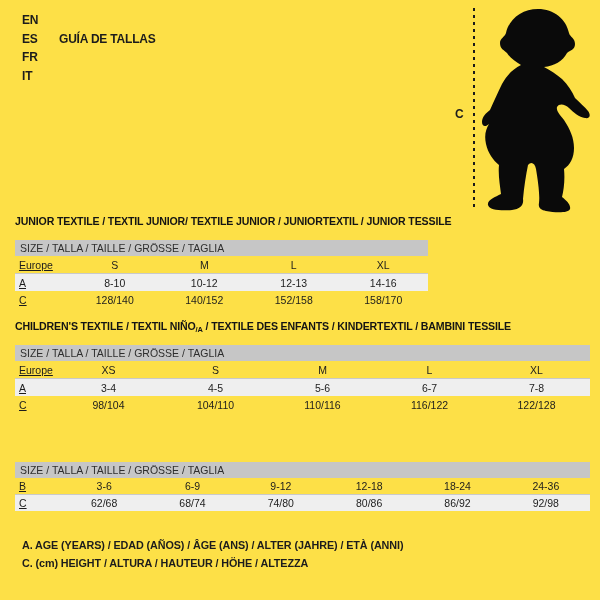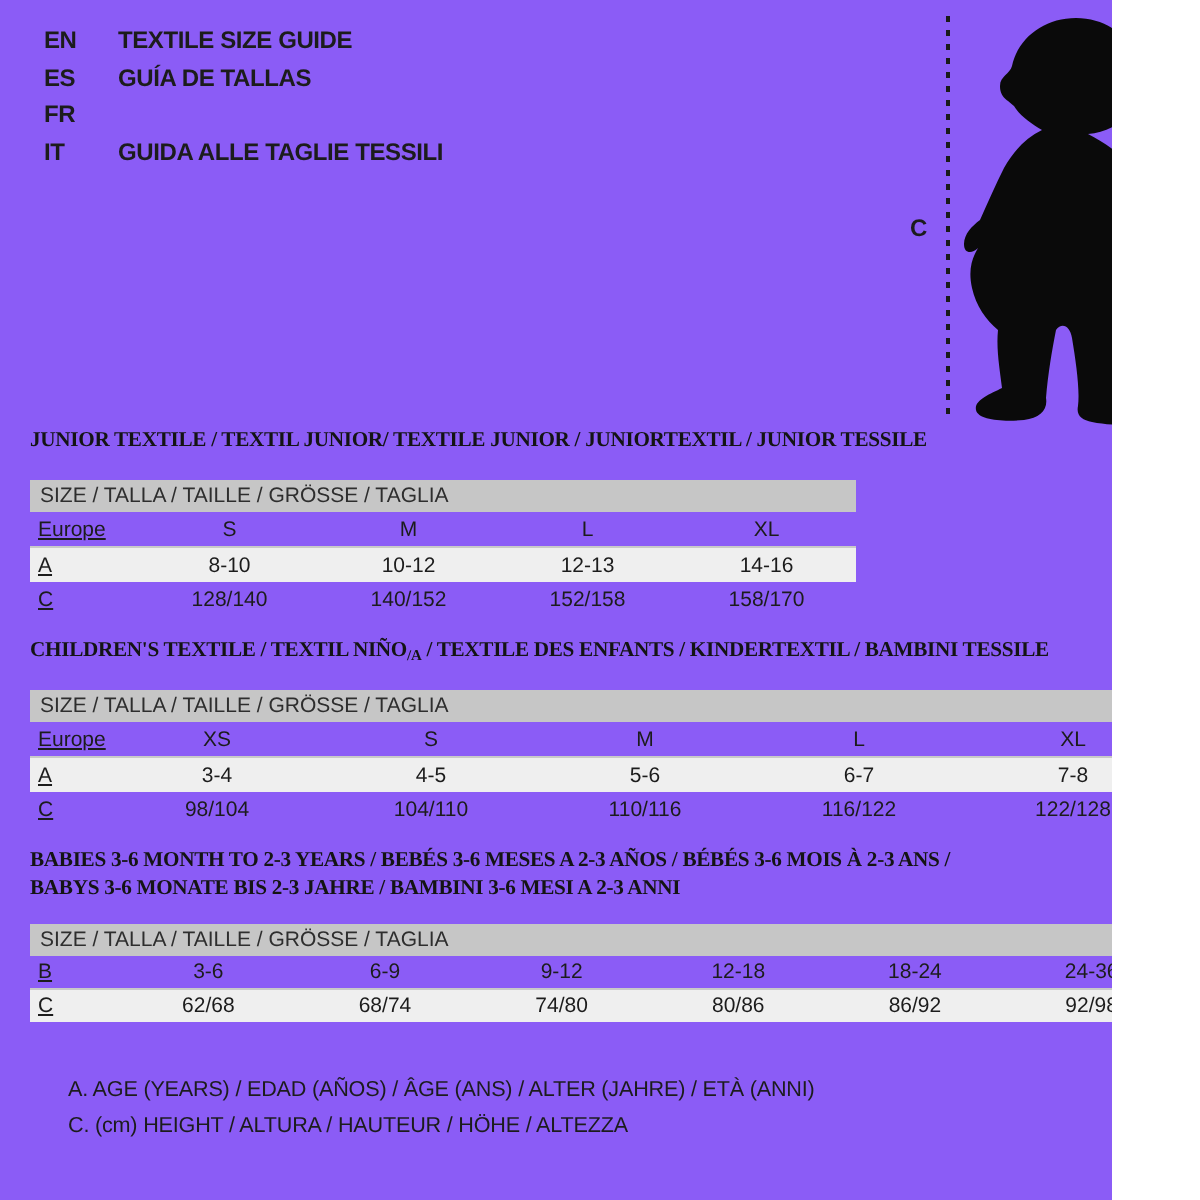--- a/index.html
+++ b/index.html
@@ -3,84 +3,82 @@
 <meta charset="utf-8">
 <style>
   html, body { margin: 0; padding: 0; }
   body {
     width: 600px; height: 600px;
     background: #ffffff;
     font-family: "Liberation Sans", sans-serif;
     color: #1c1c1c;
     -webkit-font-smoothing: antialiased;
   }
-  .canvas { position: relative; width: 556px; height: 600px; overflow: hidden; background:#8b5cf6; }
+  .canvas { position: relative; width: 600px; height: 600px; overflow: hidden; background:#fde047; }
 
   
   .lang-block { position: absolute; top: 11px; left: 22px; }
   .lang-row { display: flex; font-size: 12px; font-weight: bold; line-height: 18.5px; letter-spacing: -0.2px; }
   .lang-code { width: 37px; flex: 0 0 37px; }
   .lang-label { white-space: nowrap; }
   .measure-line {
     position: absolute; left: 473px; top: 8px; width: 2px; height: 202px;
     background: repeating-linear-gradient(to bottom, #1a1a1a 0 3px, transparent 3px 7px);
   }
   .measure-label {
     position: absolute; left: 455px; top: 107px;
     font-size: 12px; font-weight: bold;
   }
   .silhouette { position: absolute; left: 478px; top: 3px; width: 120px; height: 212px; }
 
   
   .tbl-title {
     position: absolute; left: 15px;
     font-size: 10.6px; font-weight: bold; letter-spacing: -0.15px;
-    white-space: nowrap; color: #141414; font-family: Liberation Serif, serif;
+    white-space: nowrap; color: #141414;
   }
   .tbl-title .subsc { font-size: 7.5px; vertical-align: -2px; }
   .tbl-title2 { line-height: 13.5px; white-space: normal; width: 575px; }
 
   table.size {
     position: absolute; left: 15px;
     border-collapse: collapse; table-layout: fixed;
     font-size: 10.5px; color: #1c1c1c;
   }
   table.size td { padding: 0; text-align: center; height: 17px; overflow: hidden; white-space: nowrap; }
   table.size td.lbl { text-align: left; padding-left: 4px; text-decoration: underline; }
   table.size tr.bar td {
     background: #c6c6c6; text-align: left; padding-left: 5px;
     height: 16px; color: #2e2e2e;
   }
   table.size tr.shaded td { background: #efefef; border-top: 1px solid #c9c9c9; }
   table.size tr.rowB td { height: 16px; }
 
   
   .notes { position: absolute; left: 22px; top: 536px; }
-  .note-line { font-size: 10.8px; font-weight: normal; line-height: 18px; letter-spacing: -0.1px; white-space: nowrap; margin-left: 12px; }
+  .note-line { font-size: 10.8px; font-weight: bold; line-height: 18px; letter-spacing: -0.1px; white-space: nowrap; }
 </style>
 </head>
 <body>
 
 <div class="canvas">
 
   <div class="lang-block">
     <div class="lang-row">
       <span class="lang-code">EN</span>
-      <span class="lang-label">TEXTILE SIZE GUIDE</span>
     </div>
     <div class="lang-row">
       <span class="lang-code">ES</span>
       <span class="lang-label">GUÍA DE TALLAS</span>
     </div>
     <div class="lang-row">
       <span class="lang-code">FR</span>
     </div>
     <div class="lang-row">
       <span class="lang-code">IT</span>
-      <span class="lang-label">GUIDA ALLE TAGLIE TESSILI</span>
     </div>
   </div>
 
   <span class="measure-label">C</span>
   <div class="measure-line"></div>
   <svg class="silhouette" viewBox="0 0 120 212" xmlns="http://www.w3.org/2000/svg">
     <path fill="#0a0a0a" d="M60 6 C76 6 88 16 91 30 C92 34 97 35 97 41 C97 47 92 47 89 50 C85 58 76 63 66 64 C72 67 78 71 84 76 C90 82 94 88 97 95 C102 100 107 104 110 108 C113 112 112 116 107 115 C101 114 96 110 91 105 C87 101 81 100 79 104 C78 108 82 112 86 117 C92 126 96 135 96 145 C96 155 92 162 86 166 C87 176 86 186 84 194 C89 198 93 202 92 206 C91 210 78 210 68 208 C63 207 60 205 61 200 C62 192 60 178 58 166 C57 160 53 158 50 162 C48 172 46 184 45 196 C46 202 42 206 34 207 C23 208 11 207 10 202 C9 197 17 194 23 191 C22 182 20 172 21 162 C15 157 10 150 8 141 C6 132 8 126 11 121 C8 124 4 124 4 119 C4 114 8 110 12 107 C16 98 20 89 24 81 C29 72 35 66 43 62 C38 59 32 55 29 50 C26 47 22 46 22 40 C22 35 27 34 28 30 C31 16 44 6 60 6 Z"></path>
   </svg>
 
   <div class="tbl-title" style="top:215px">JUNIOR TEXTILE / TEXTIL JUNIOR/ TEXTILE JUNIOR / JUNIORTEXTIL / JUNIOR TESSILE</div>
@@ -156,24 +154,20 @@
       <td class="lbl">C</td>
       <td>98/104</td>
       <td>104/110</td>
       <td>110/116</td>
       <td>116/122</td>
       <td>122/128</td>
     </tr>
   </tbody>
     </table>
 
-  <div class="tbl-title tbl-title2" style="top:424px">
-    <span>BABIES 3-6 MONTH TO 2-3 YEARS / BEBÉS 3-6 MESES A 2-3 AÑOS / BÉBÉS 3-6 MOIS À 2-3 ANS /</span><br>
-    <span>BABYS 3-6 MONATE BIS 2-3 JAHRE / BAMBINI 3-6 MESI A 2-3 ANNI</span>
-  </div>
   <table class="size" style="top:462px; width:575px">
     <colgroup>
         <col style="width:45px">
         <col>
         <col>
         <col>
         <col>
         <col>
         <col>
       </colgroup>

